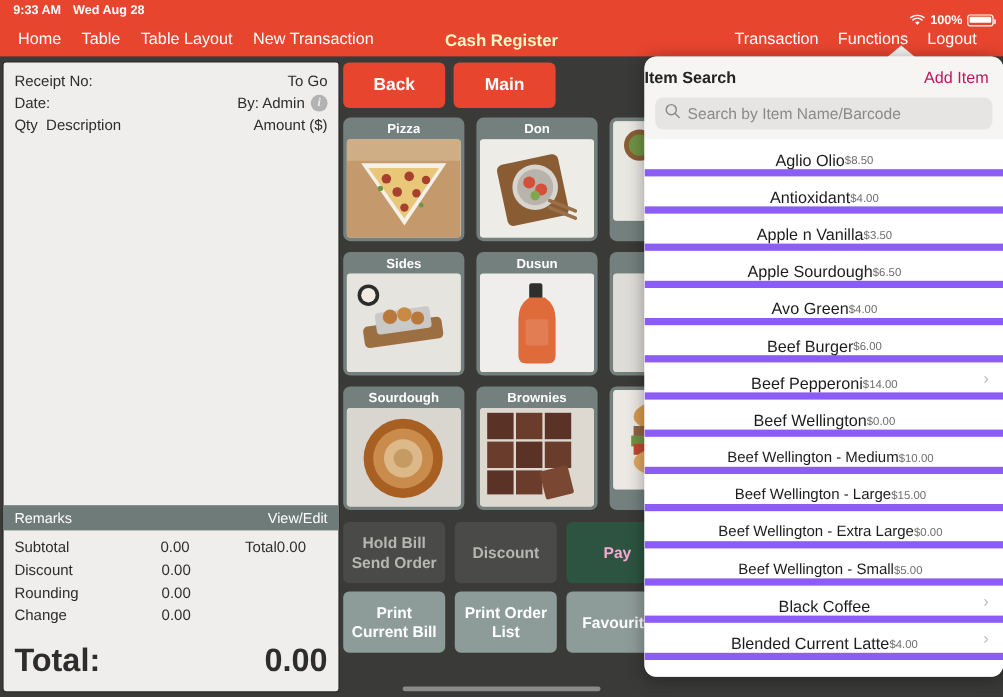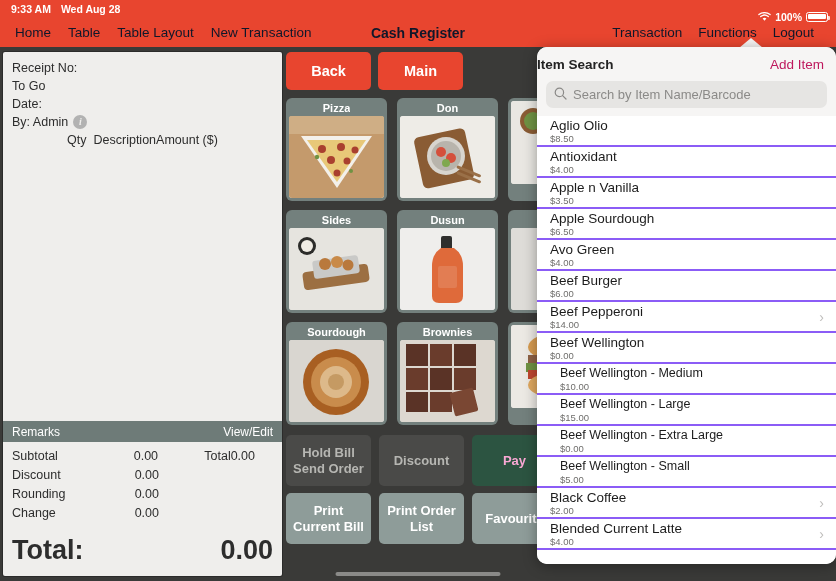--- a/index.html
+++ b/index.html
@@ -35,44 +35,44 @@
     width: 2px; height: 4px; background: rgba(255,255,255,.8); border-radius: 0 1px 1px 0;
   }
   .battery i { position: absolute; left: 1.2px; top: 1.2px; bottom: 1.2px; width: 17.5px; background: #fff; border-radius: 1px; display:block;}
 
   .navbar {
     position: absolute; left: 0; top: 18px; width: 836px; height: 29px;
     display: flex; align-items: center; color: #fff;
   }
   .nav-left { display: flex; gap: 17px; margin-left: 15px; }
   .nav-right { display: flex; gap: 16px; margin-left: auto; margin-right: 22px; }
-  .nav-item { font-size: 13.5px; color: #0f172a; cursor: default; white-space: nowrap; }
+  .nav-item { font-size: 13.5px; color: #ffffff; cursor: default; white-space: nowrap; }
   .nav-title {
     position: absolute; left: 0; right: 0; text-align: center;
-    font-size: 14px; font-weight: bold; color: #0f172a; pointer-events: none;
+    font-size: 14px; font-weight: bold; color: #fef9c3; pointer-events: none;
   }
 
   
   .receipt {
     position: absolute; left: 3px; top: 52px; width: 279px; height: 524px;
     background: #efeeec; border-radius: 2px;
     display: flex; flex-direction: column;
     color: #2d2d2d;
     box-shadow: 0 0 0 1px rgba(0,0,0,.25);
   }
   .rcpt-head { padding: 7px 9px 4px 9px; font-size: 12.5px; }
-  .rcpt-row { display: flex; justify-content: space-between; line-height: 18px; flex-direction: column; }
+  .rcpt-row { display: flex; justify-content: space-between; line-height: 18px; }
   .rcpt-row .r { display: flex; align-items: center; gap: 5px; }
   .info-dot {
     width: 14px; height: 14px; border-radius: 50%;
     background: #b2b2b2; color: #efeeec; font-size: 10px; font-weight: bold;
     display: inline-flex; align-items: center; justify-content: center;
     font-style: italic; font-family: "Liberation Serif", serif;
   }
-  .rcpt-cols { display: flex; justify-content: center; line-height: 19px; }
+  .rcpt-cols { display: flex; justify-content: space-between; line-height: 19px; }
   .rcpt-body { flex: 1; }
   .remarks {
     background: #6e7b78; color: #fff; font-size: 12px;
     display: flex; justify-content: space-between; align-items: center;
     padding: 4px 9px; height: 21px;
   }
   .totals { padding: 5px 27px 0 9px; font-size: 12.5px; }
   .tot-line { display: flex; line-height: 19px; }
   .tot-label { width: 85px; }
   .tot-val { width: 62px; text-align: right; }
@@ -157,22 +157,22 @@
     position: absolute; right: 12px; font-size: 13.5px; color: #be185d;
   }
   .pop-searchwrap { background: #f6f5f4; padding: 0 9px 8px 9px; flex: 0 0 auto; }
   .pop-search {
     height: 27px; background: #e6e5e3; border-radius: 7px;
     display: flex; align-items: center; gap: 6px; padding: 0 8px;
   }
   .pop-search .ph { font-size: 13px; color: #8b8a88; }
   .pop-list { flex: 1; overflow: hidden; background: #fff; }
   .li {
-    height: 31px; padding: 2px 12px 0 13px; border-bottom: 2px solid #8b5cf6;
-    display: flex; flex-direction: column; justify-content: center; position: relative;
+    height: 31px; padding: 2px 12px 0 13px; border-bottom: 6px solid #8b5cf6;
+    display: flex; flex-direction: row; justify-content: center; position: relative; align-items: flex-end;
   }
   .li .nm { font-size: 13.5px; color: #1c1c1c; line-height: 15px; }
   .li .pr { font-size: 9.5px; color: #6f6e6c; line-height: 12px; }
   .li.sub { padding-left: 23px; }
   .li.sub .nm { font-size: 12.5px; }
   .chev {
     position: absolute; right: 12px; top: 50%; transform: translateY(-50%);
     color: #bfbebc; font-size: 14px; line-height: 1;
   }
 </style>
@@ -527,21 +527,20 @@
         <div class="li sub">
           <span class="nm">Beef Wellington - Extra Large</span>
           <span class="pr">$0.00</span>
         </div>
         <div class="li sub">
           <span class="nm">Beef Wellington - Small</span>
           <span class="pr">$5.00</span>
         </div>
         <div class="li">
           <span class="nm">Black Coffee</span>
-          <span class="pr">$2.00</span>
           <span class="chev">›</span>
         </div>
         <div class="li">
           <span class="nm">Blended Current Latte</span>
           <span class="pr">$4.00</span>
           <span class="chev">›</span>
         </div>
       </div>
   </div>
 </div>

